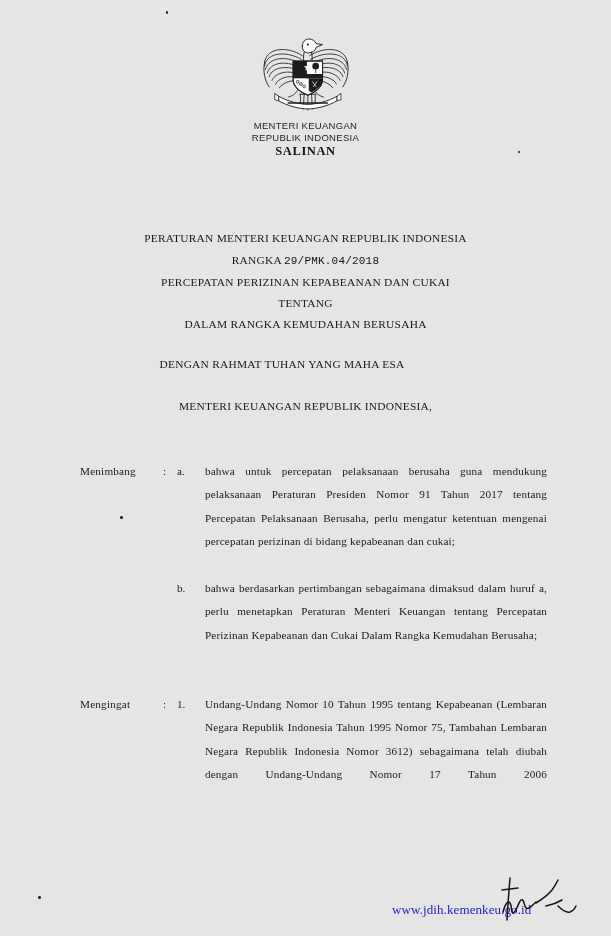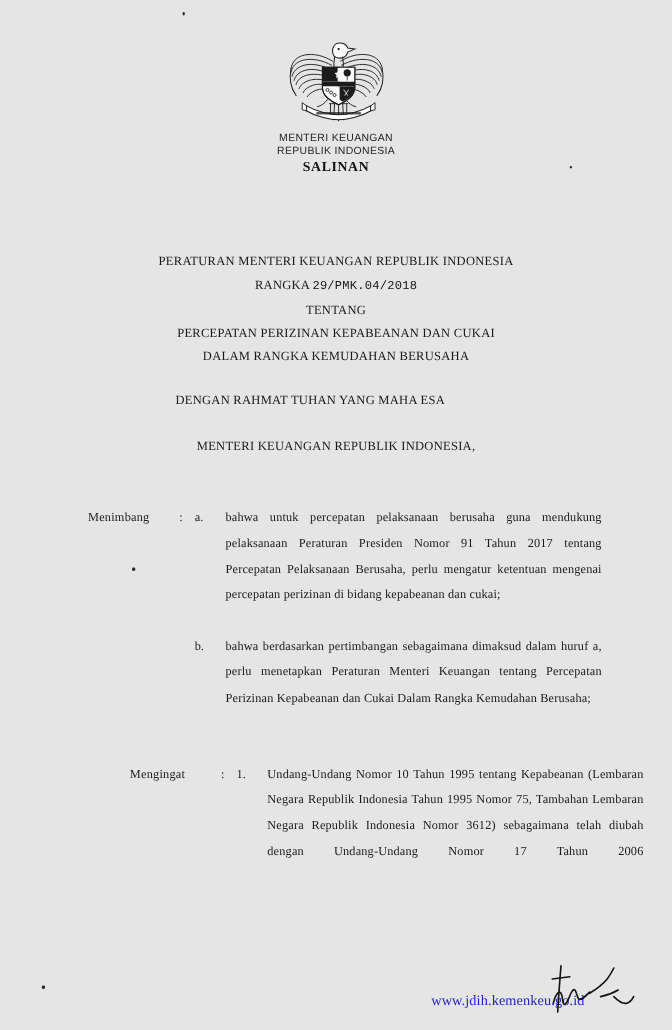--- a/index.html
+++ b/index.html
@@ -101,21 +101,21 @@
     text-align: center;
   }
 
   
   .clause-block {
     position: absolute;
     left: 0;
     width: 486px;
   }
   #menimbang-block { top: 460px; }
-  #mengingat-block { top: 693px; padding-left: 38px; }
+  #mengingat-block { top: 693px; }
 
   .clause-row {
     position: relative;
     width: 611px;
   }
   .clause-label {
     position: absolute;
     left: 80px;
     top: 0;
     font-family: "Liberation Serif", serif;
@@ -273,22 +273,22 @@
     <p class="ministry-line">MENTERI KEUANGAN</p>
     <p class="ministry-line">REPUBLIK INDONESIA</p>
     <p id="salinan">SALINAN</p>
   </div>
 
   <div id="title-block">
     <div class="title-line">PERATURAN MENTERI KEUANGAN REPUBLIK INDONESIA</div>
     <div class="title-line" id="nomor-line">
       <span id="nomor-label">RANGKA</span><span id="nomor-value">29/PMK.04/2018</span>
     </div>
+    <div class="title-line">PERCEPATAN PERIZINAN KEPABEANAN DAN CUKAI</div>
     <div class="title-line">TENTANG</div>
-    <div class="title-line">PERCEPATAN PERIZINAN KEPABEANAN DAN CUKAI</div>
     <div class="title-line">DALAM RANGKA KEMUDAHAN BERUSAHA</div>
   </div>
 
   <div id="rahmat-line">
     <span class="title-line">DENGAN RAHMAT TUHAN YANG MAHA ESA</span>
   </div>
   <div id="menteri-line">
     <span class="title-line">MENTERI KEUANGAN REPUBLIK INDONESIA,</span>
   </div>
 

